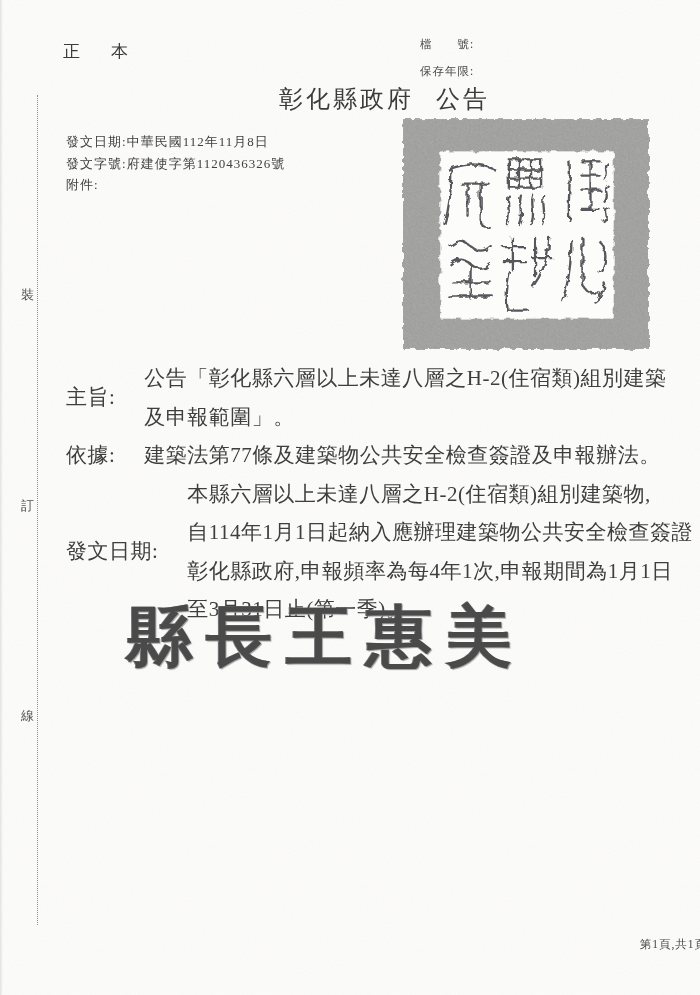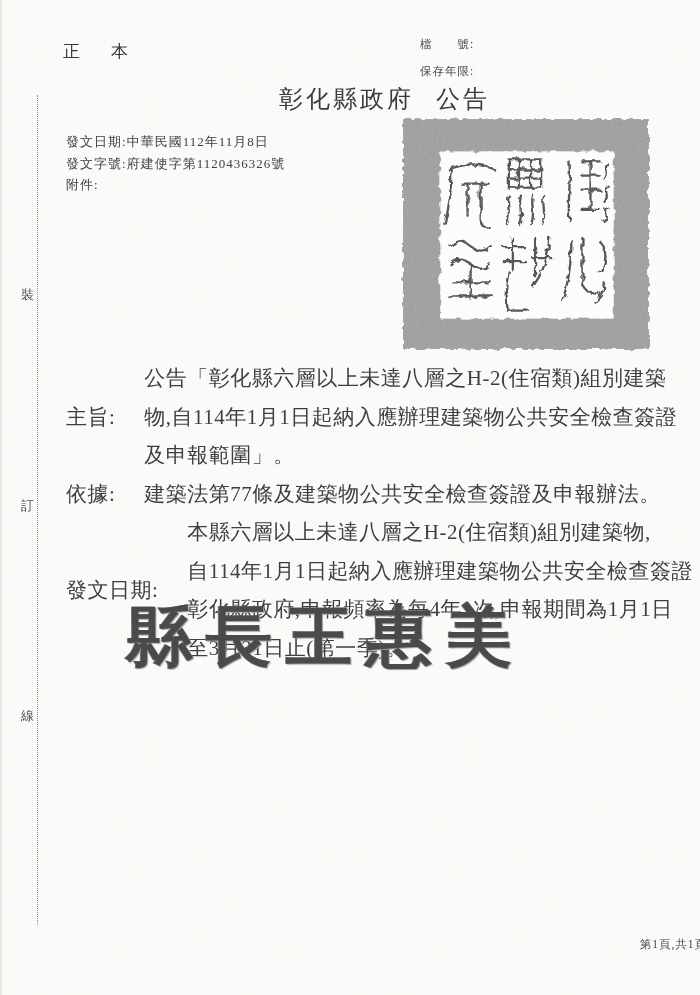--- a/index.html
+++ b/index.html
@@ -112,21 +112,20 @@
       <path d="M56 168 h38 M52 182 h44 M74 150 v34"></path>
     </g>
   </svg>
 </div>
 
 <div class="body-text">
   <div class="doc-section">
     <div class="sec-label">主旨:</div>
     <div class="sec-lines">
       <div class="line">公告「彰化縣六層以上未達八層之H-2(住宿類)組別建築</div>
-      <div class="line">物,自114年1月1日起納入應辦理建築物公共安全檢查簽證</div>
       <div class="line">及申報範圍」。</div>
     </div>
   </div>
   <div class="doc-section">
     <div class="sec-label">依據:</div>
     <div class="sec-lines">
       <div class="line">建築法第77條及建築物公共安全檢查簽證及申報辦法。</div>
     </div>
   </div>
   <div class="doc-section">

